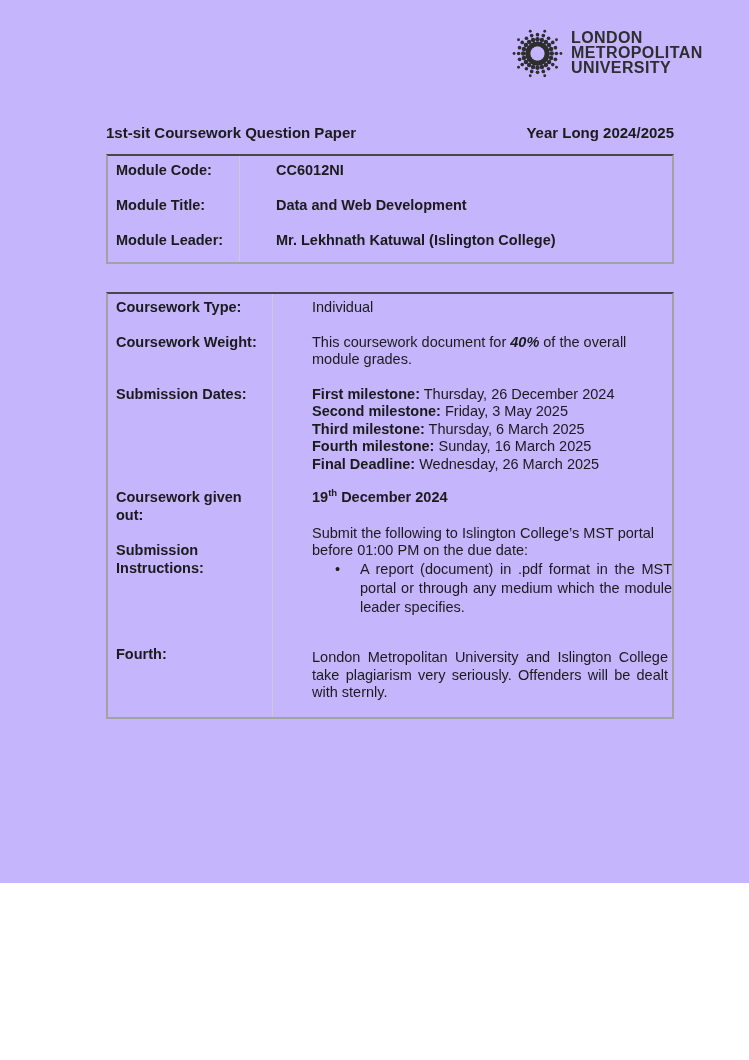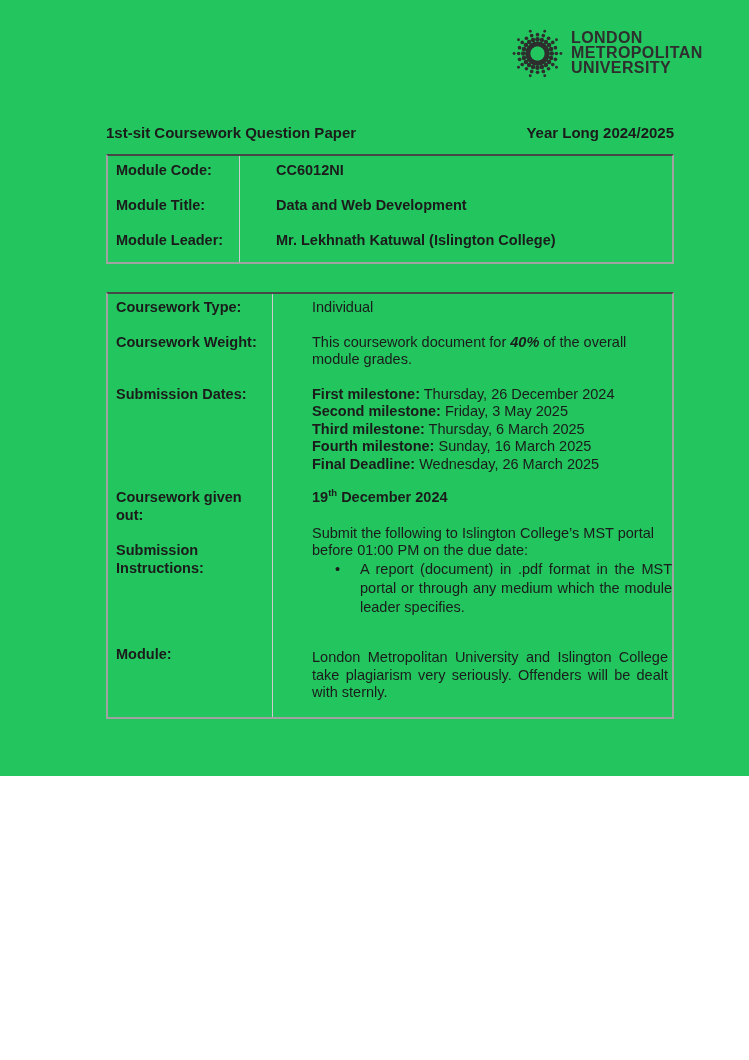--- a/index.html
+++ b/index.html
@@ -1,19 +1,19 @@
 <!DOCTYPE html>
 <html><head>
 <meta charset="utf-8">
 <style>
   html,body{margin:0;padding:0;background:#ffffff;}
   .page{
     position:relative;
-    width:749px;height:776px;
-    background:#22c55e;
+    width:749px;height:883px;
+    background:#c4b5fd;
     font-family:"Liberation Sans", sans-serif;
     color:#1b1b1b;
     font-size:14.5px;
     line-height:17.5px;
     overflow:hidden;
   }
   
   .logo{
     position:absolute;left:511px;top:27px;
     display:flex;align-items:center;gap:7px;
@@ -214,21 +214,21 @@
           <div class="given-date"><span>19</span><sup>th</sup><span> December 2024</span></div>
           <div class="instr-intro">Submit the following to Islington College’s MST portal before 01:00 PM on the due date:</div>
           <div class="bullet">
             <span class="bullet-glyph">•</span>
             <span class="bullet-text">A report (document) in .pdf format in the MST portal or through any medium which the module leader specifies.</span>
           </div>
         </div>
       </div>
 
       <div class="row row-warning">
-        <div class="cell-label">Module:</div>
+        <div class="cell-label">Fourth:</div>
         <div class="cell-value">London Metropolitan University and Islington College take plagiarism very seriously. Offenders will be dealt with sternly.</div>
       </div>
     </div>
 
   </div>
 
   <div class="footer">© London Metropolitan University</div>
 
 </div>
 

